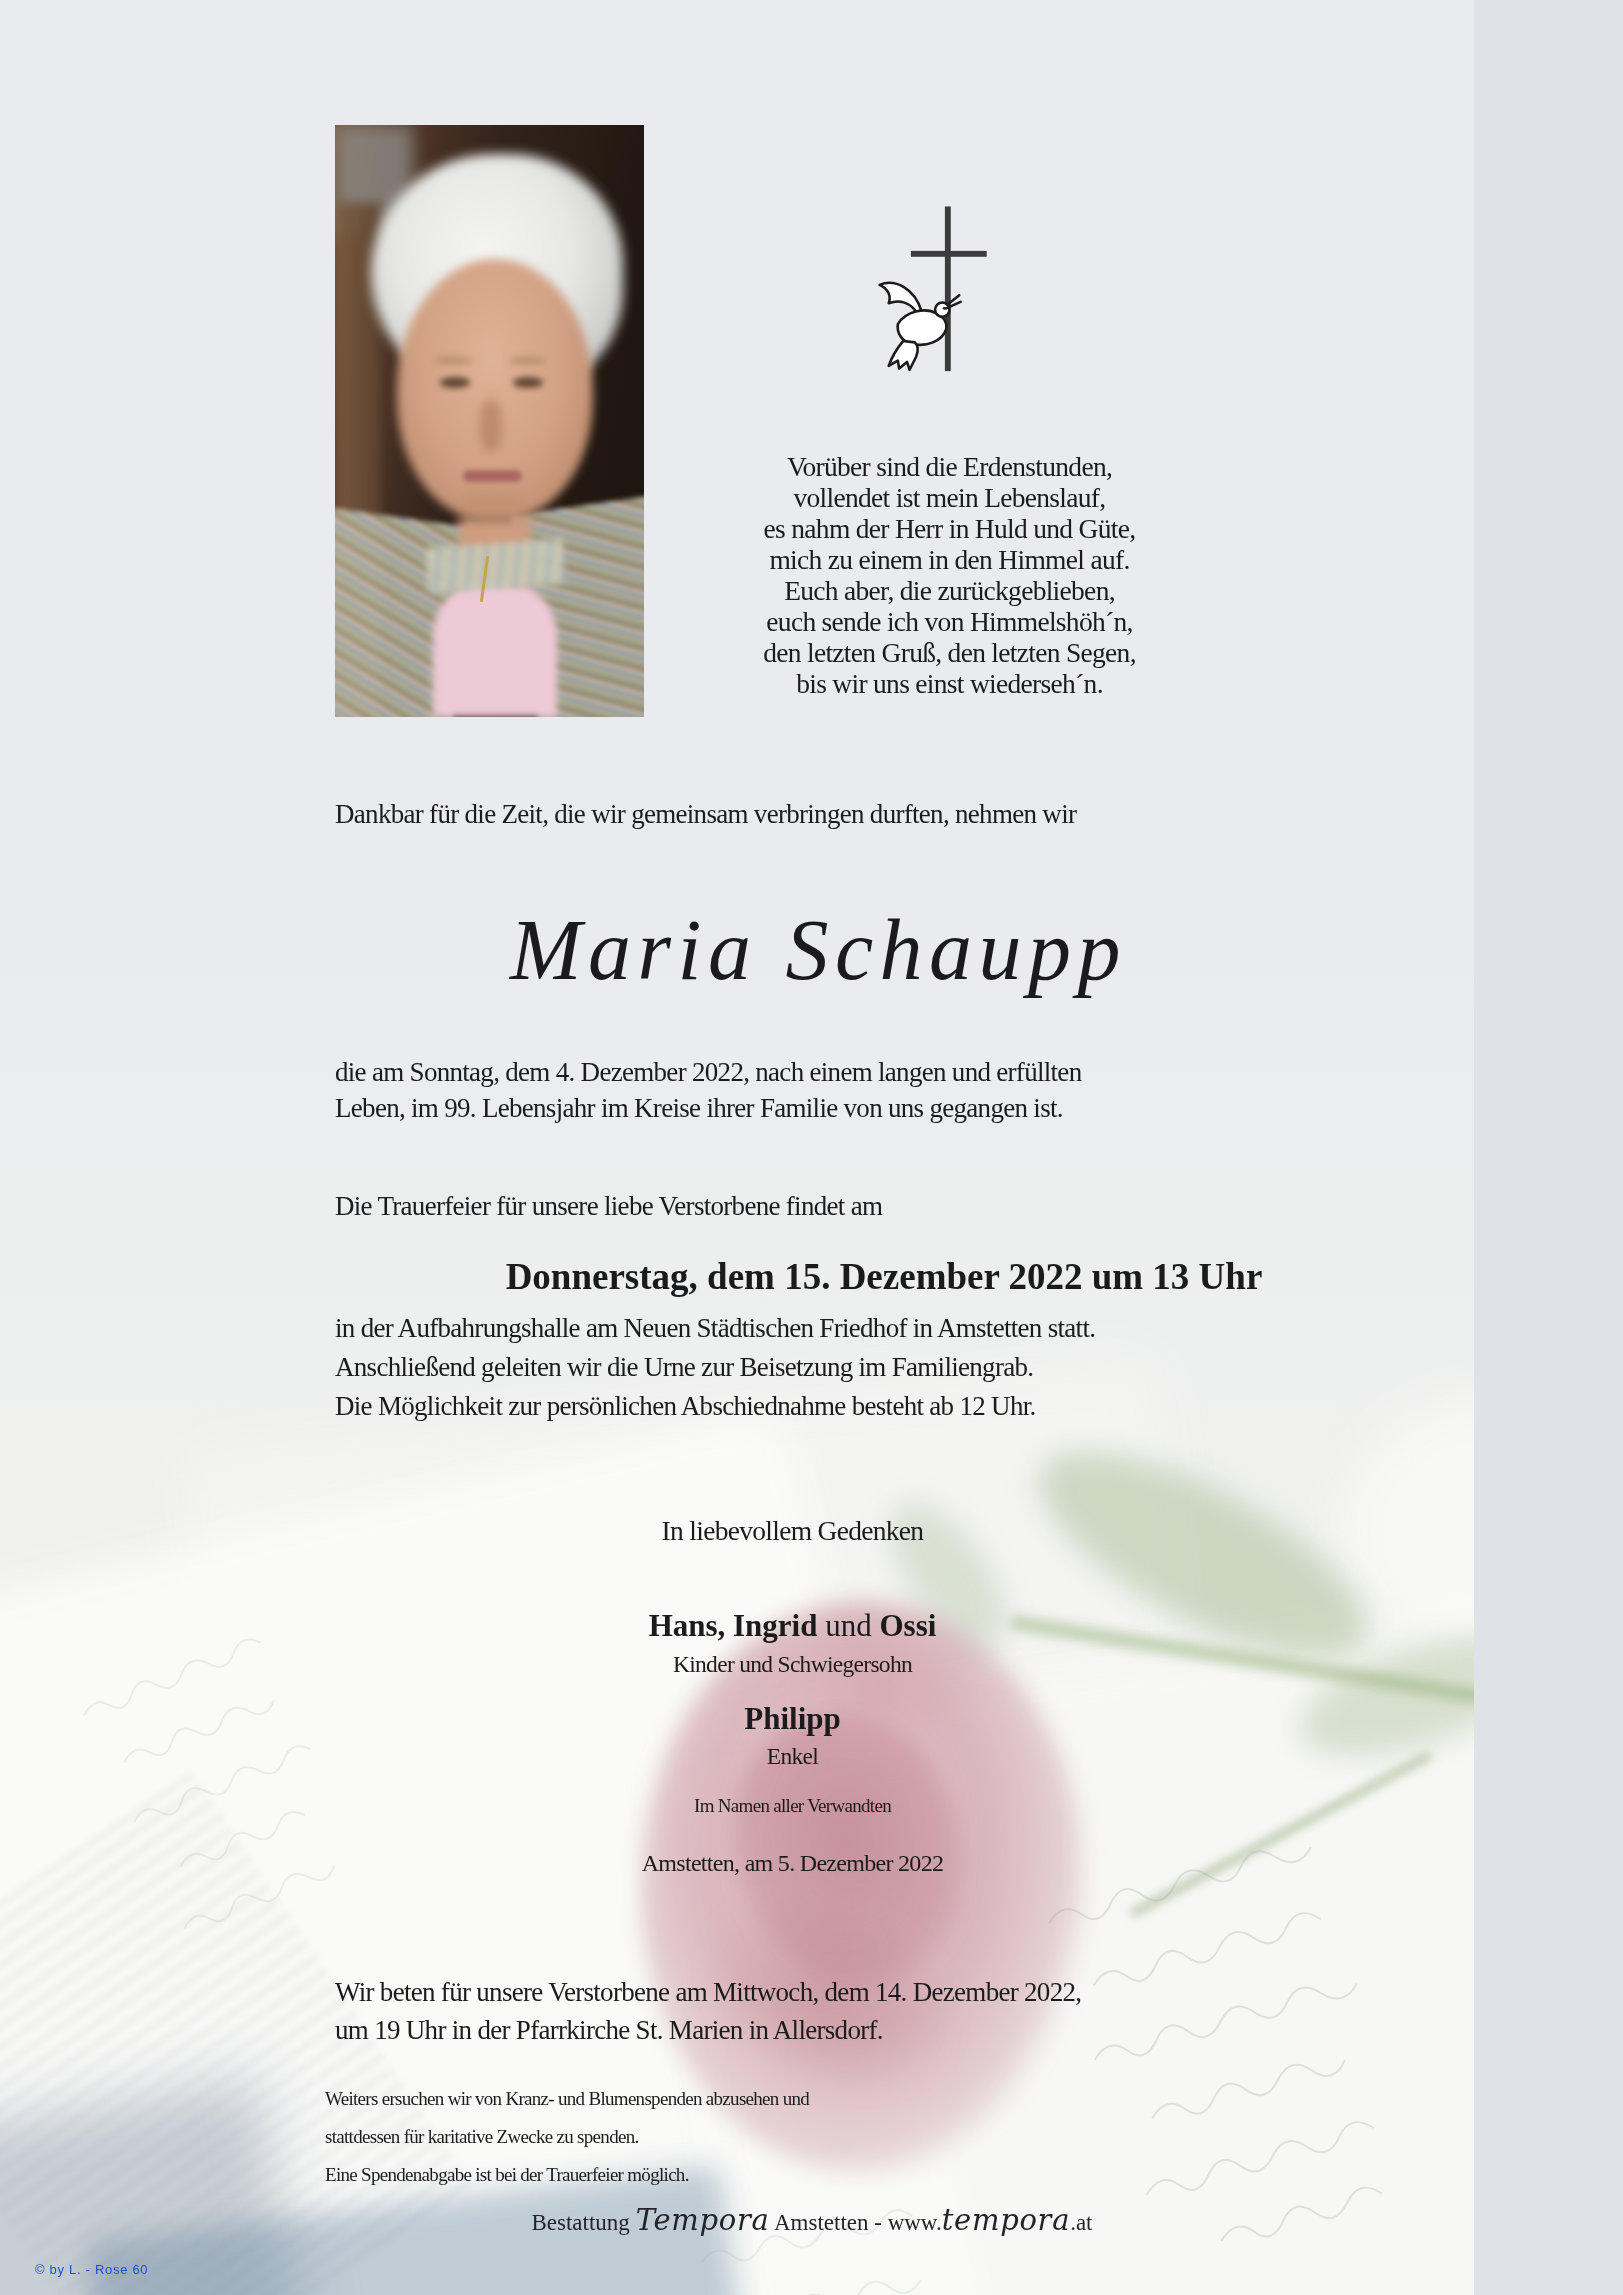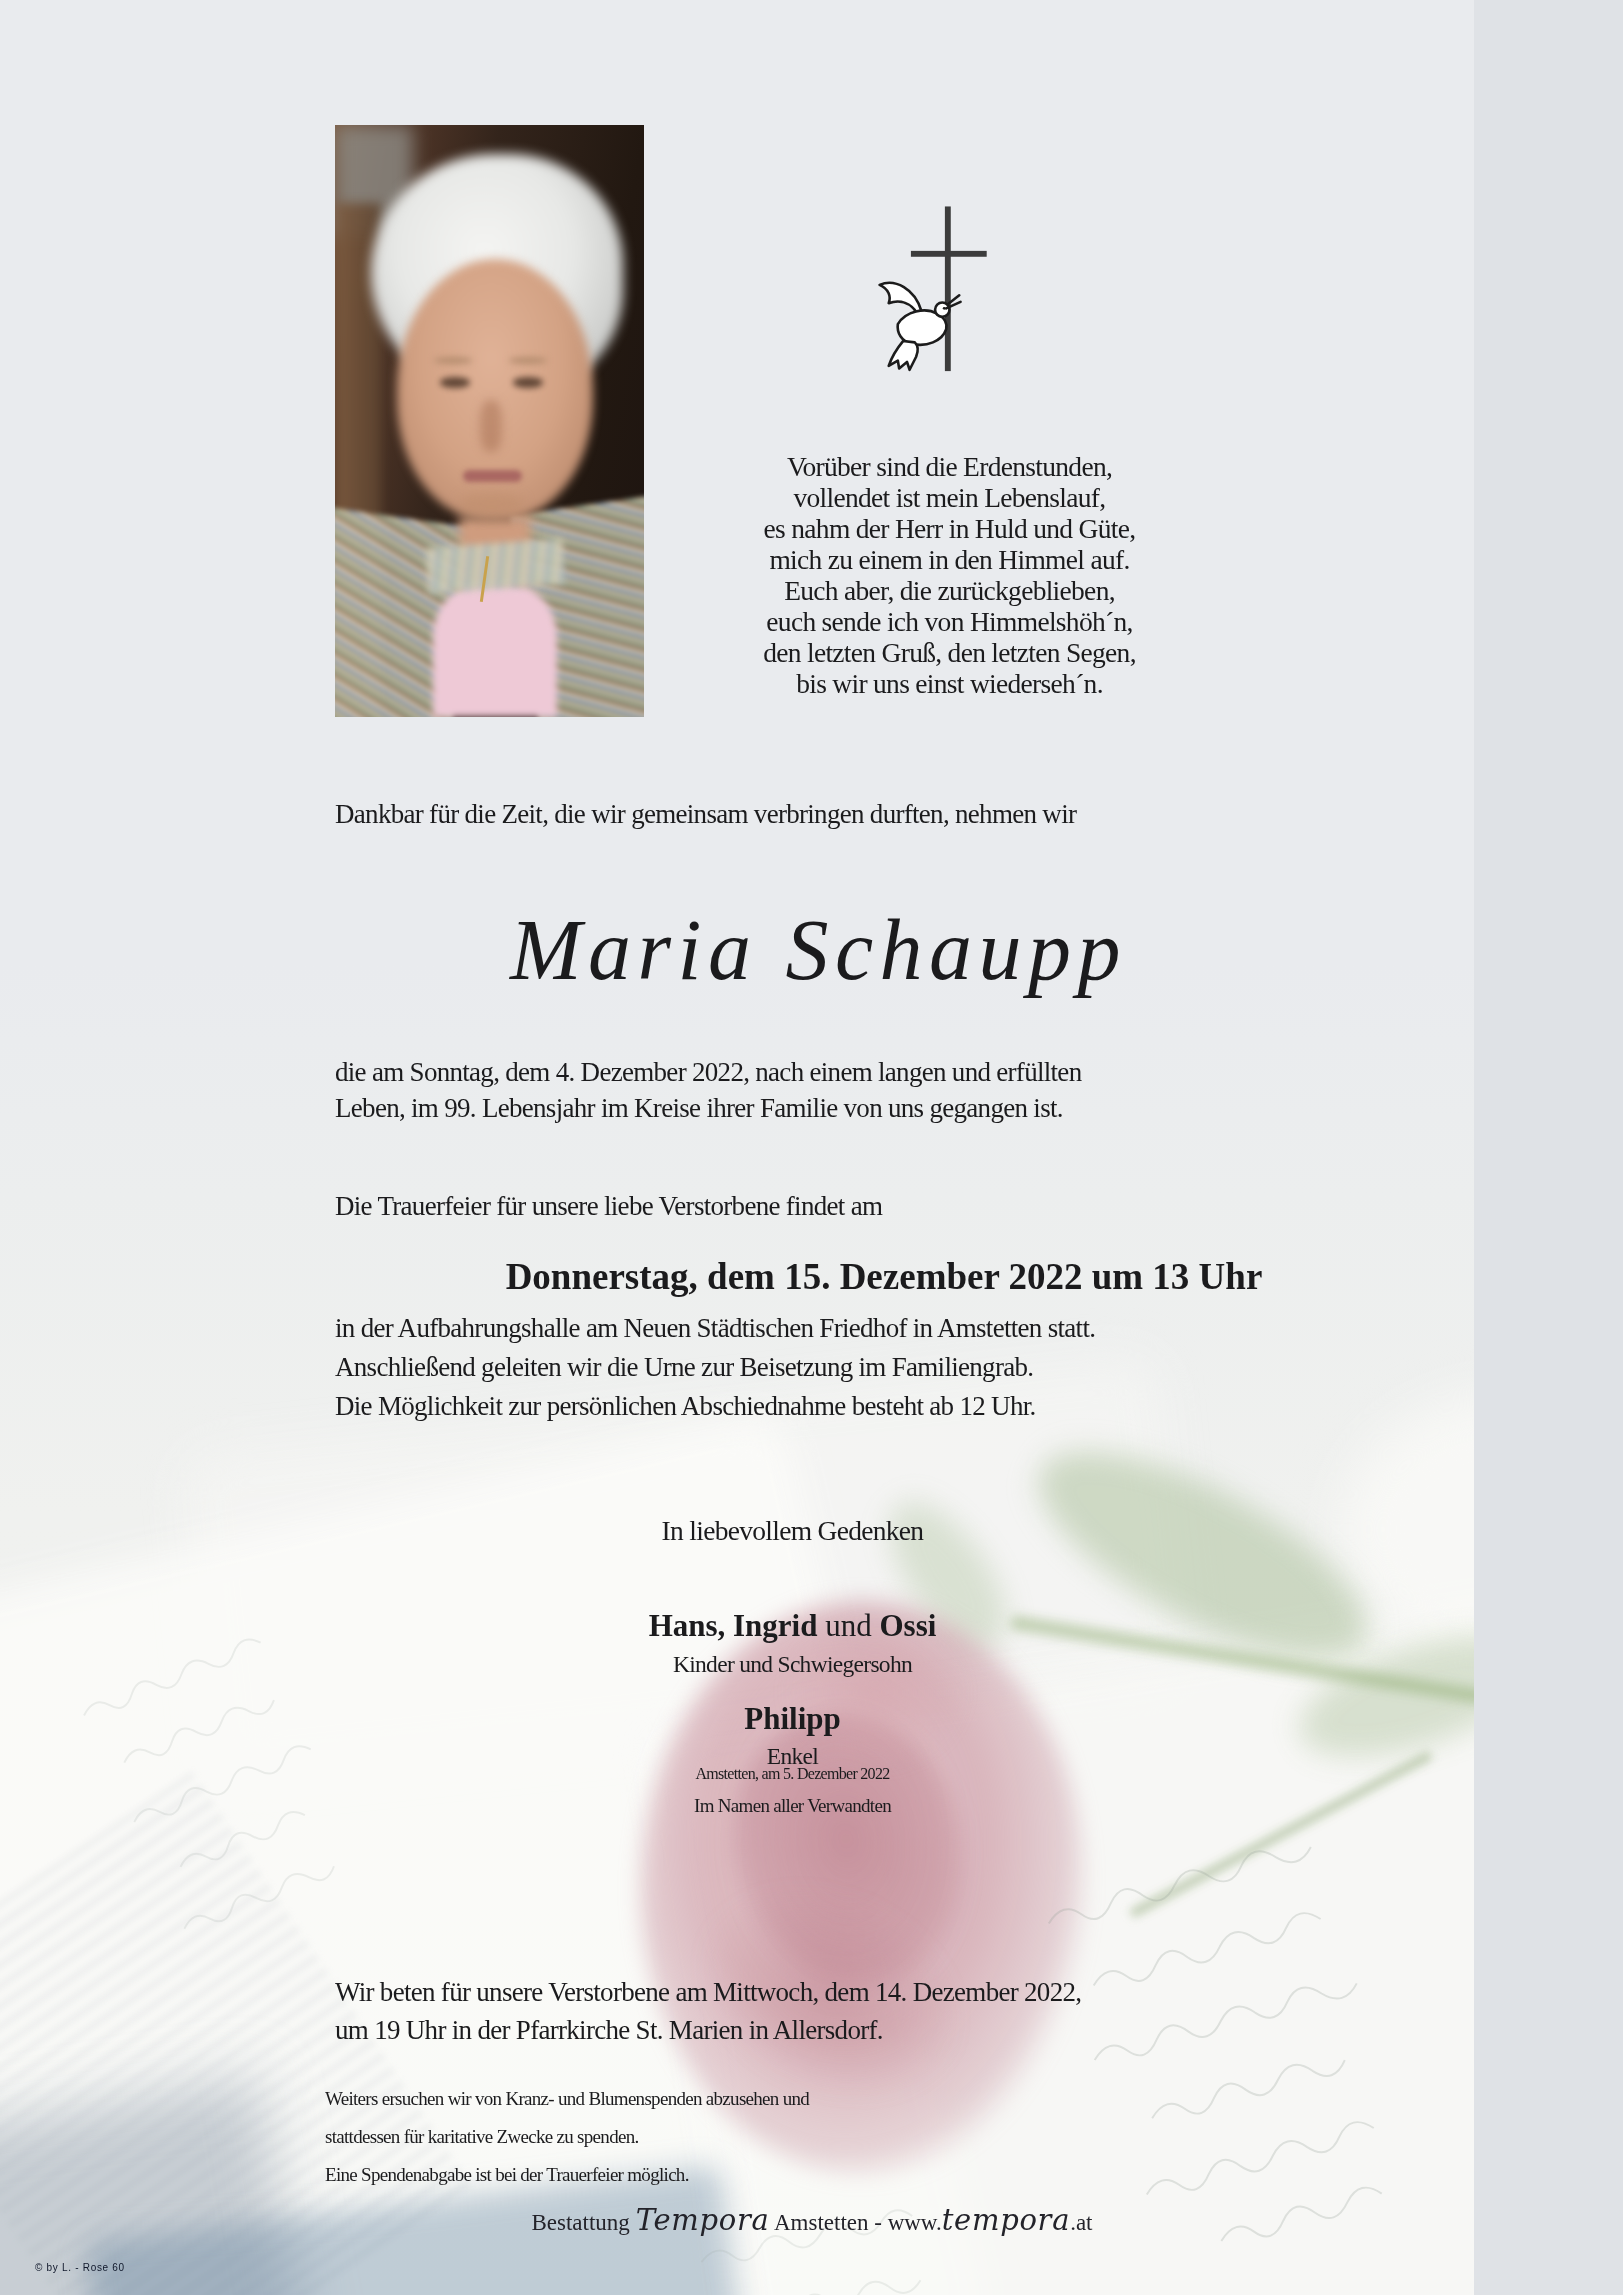--- a/index.html
+++ b/index.html
@@ -78,26 +78,26 @@
   .passing{left:335px;top:1054px;width:1098px;font-size:27px;line-height:36px;}
   .svc-intro{left:335px;top:1188px;width:1098px;font-size:27px;line-height:36px;}
   .svc-date{left:335px;top:1255px;width:1098px;text-align:center;font-weight:bold;font-size:37px;line-height:1.2;letter-spacing:0;}
   .svc-details{left:335px;top:1309px;width:1111px;font-size:27px;line-height:39px;}
   .mem-head{left:335px;top:1515px;width:915px;text-align:center;font-size:27.5px;}
   .mourners1{left:335px;top:1608px;width:915px;text-align:center;font-size:31px;letter-spacing:0;}
   .rel1{left:335px;top:1651px;width:915px;text-align:center;font-size:23.5px;}
   .mourners2{left:335px;top:1701px;width:915px;text-align:center;font-size:31px;font-weight:bold;letter-spacing:0;}
   .rel2{left:335px;top:1743px;width:915px;text-align:center;font-size:23.5px;}
   .mem-close{left:335px;top:1795px;width:915px;text-align:center;font-size:19px;}
-  .place-date{left:335px;top:1765px;width:915px;text-align:center;font-size:16px;}
+  .place-date{left:335px;top:1850px;width:915px;text-align:center;font-size:24px;}
   .prayer{left:335px;top:1973px;width:1111px;font-size:27px;line-height:38px;}
   .donation{left:325px;top:2080px;width:1111px;font-size:19px;line-height:38px;}
   .footer{left:0;top:2203px;width:1624px;text-align:center;font-size:23px;letter-spacing:0;color:#23232a;}
   .footer .script{font-family:"DejaVu Serif",serif;font-style:italic;font-size:29px;letter-spacing:0.7px;margin-top:37px;}
-  .copyright{left:35px;top:2262px;font-size:10px;color:#0f172a;font-family:"Liberation Sans","DejaVu Sans",sans-serif;letter-spacing:0.7px;}
+  .copyright{left:35px;top:2262px;font-size:13px;color:#1d4ed8;font-family:"Liberation Sans","DejaVu Sans",sans-serif;letter-spacing:0.7px;}
   strong{font-weight:bold;}
 </style>
 </head>
 <body>
 
 <div class="page">
 
   <div class="backdrop">
     <div class="bd base-grad"></div>
     <div class="bd sheet-top"></div>

